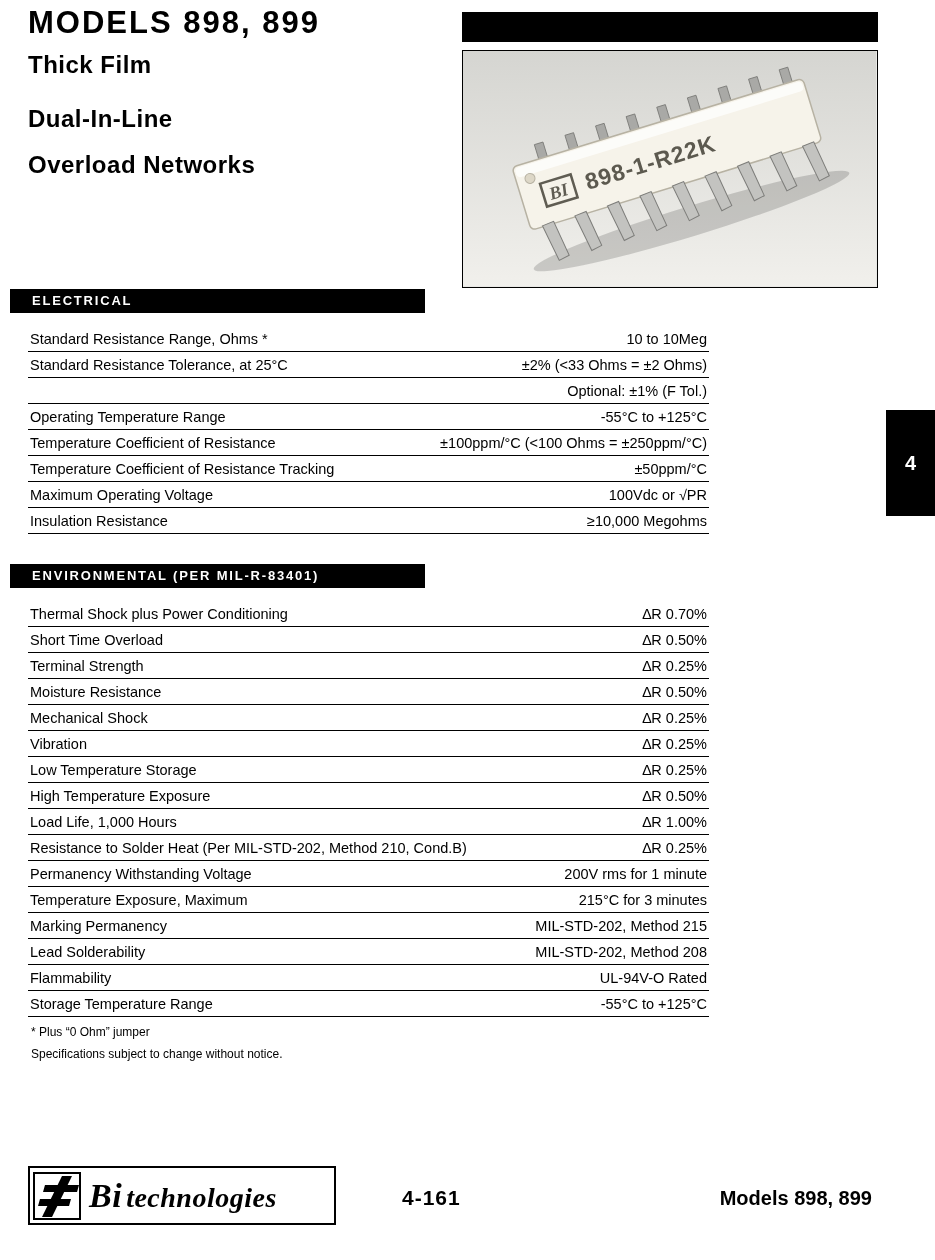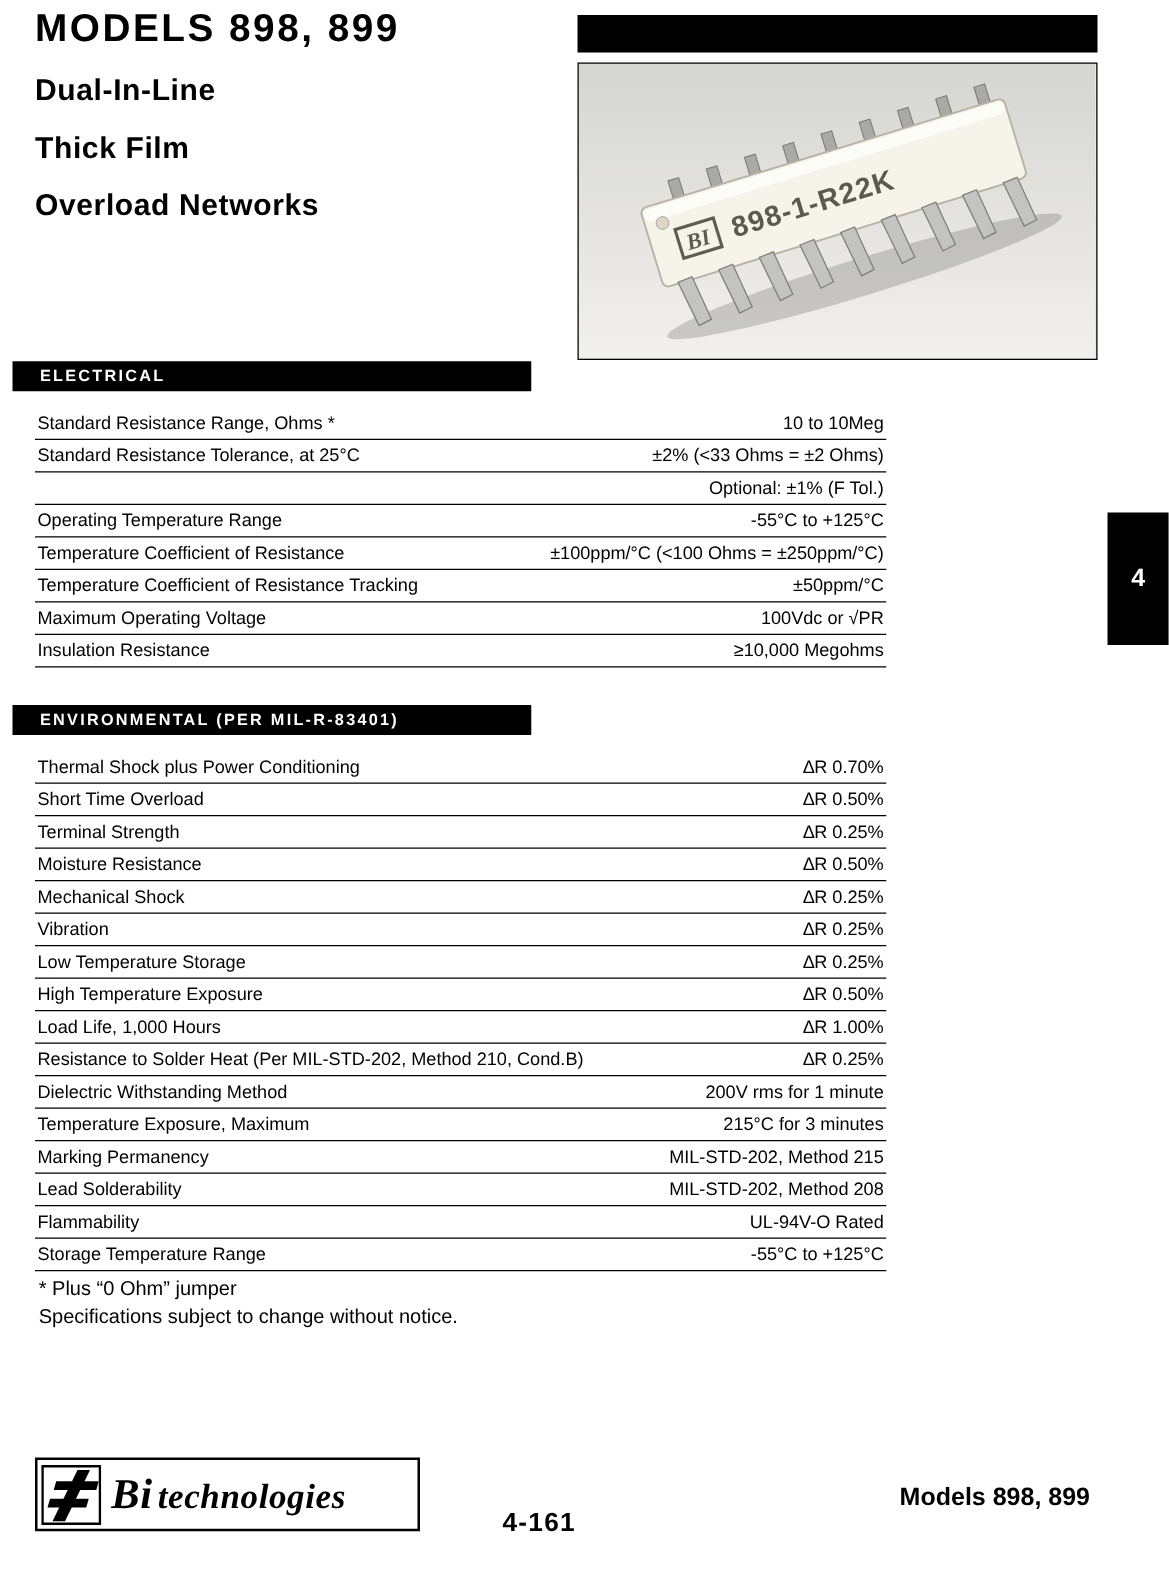--- a/index.html
+++ b/index.html
@@ -44,48 +44,48 @@
   .spec-value { padding-right:2px; white-space:nowrap; }
 
   
   .side-tab {
     position:absolute; right:0; top:410px; width:49px; height:106px; background:#000;
     color:#fff; display:flex; align-items:center; justify-content:center;
     font-size:20px; font-weight:700;
   }
 
   
-  .footnotes { position:absolute; left:31px; top:1021px; font-size:16px; line-height:22px; }
+  .footnotes { position:absolute; left:31px; top:1021px; font-size:12px; line-height:22px; }
 
   
   .footer-logo-box {
     position:absolute; left:28px; top:1166px; width:308px; height:59px;
     border:2.5px solid #000; display:flex; align-items:center; padding:3px 6px 3px 3px;
     background:#fff;
   }
   .logo-glyph { width:48px; height:48px; flex:0 0 48px; margin-right:8px; }
   .logo-text { font-style:italic; font-weight:700; white-space:nowrap; letter-spacing:0.5px; }
   .logo-bi { font-family:"Liberation Serif", serif; font-size:34px; }
   .logo-suffix { font-family:Liberation Serif, serif; font-size:28px; margin-left:4px; }
   .page-number {
-    position:absolute; left:402px; top:1186px; font-size:21px; font-weight:700; letter-spacing:1px;margin-top:21px;
+    position:absolute; left:402px; top:1186px; font-size:21px; font-weight:700; letter-spacing:1px;
   }
   .models-label {
     position:absolute; right:63px; top:1187px; font-size:20px; font-weight:700;
   }
 </style>
 </head>
 <body>
 
 <div class="page">
 
   <div class="title-block">
     <div class="main-title">MODELS 898, 899</div>
+    <div class="subtitle">Thick Film</div>
     <div class="subtitle first">Dual-In-Line</div>
-    <div class="subtitle">Thick Film</div>
     <div class="subtitle">Overload Networks</div>
   </div>
 
   <div class="top-black-bar"></div>
 
   <div class="photo-frame">
     <svg width="413" height="235" viewBox="0 0 413 235">
       <defs>
         <linearGradient id="bgGrad" x1="0" y1="0" x2="0" y2="1">
           <stop offset="0" stop-color="#d5d5d1"></stop>
@@ -229,21 +229,21 @@
           <span class="spec-label">Load Life, 1,000 Hours</span>
           <span class="spec-value">∆R 1.00%</span>
         </div>
 
         <div class="spec-row">
           <span class="spec-label">Resistance to Solder Heat (Per MIL-STD-202, Method 210, Cond.B)</span>
           <span class="spec-value">∆R 0.25%</span>
         </div>
 
         <div class="spec-row">
-          <span class="spec-label">Dielectric Withstanding Method</span>
+          <span class="spec-label">Permanency Withstanding Voltage</span>
           <span class="spec-value">200V rms for 1 minute</span>
         </div>
 
         <div class="spec-row">
           <span class="spec-label">Temperature Exposure, Maximum</span>
           <span class="spec-value">215°C for 3 minutes</span>
         </div>
 
         <div class="spec-row">
           <span class="spec-label">Marking Permanency</span>

